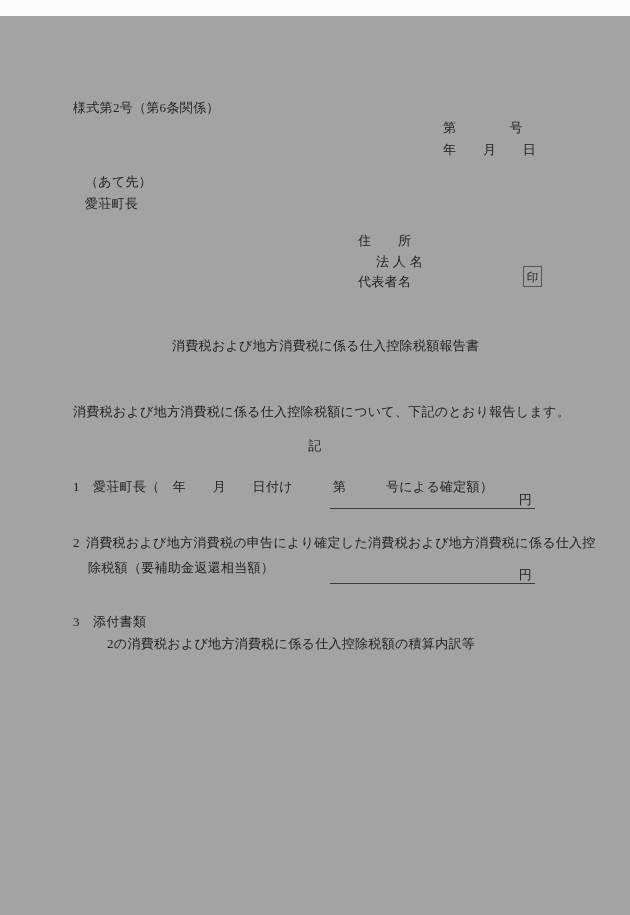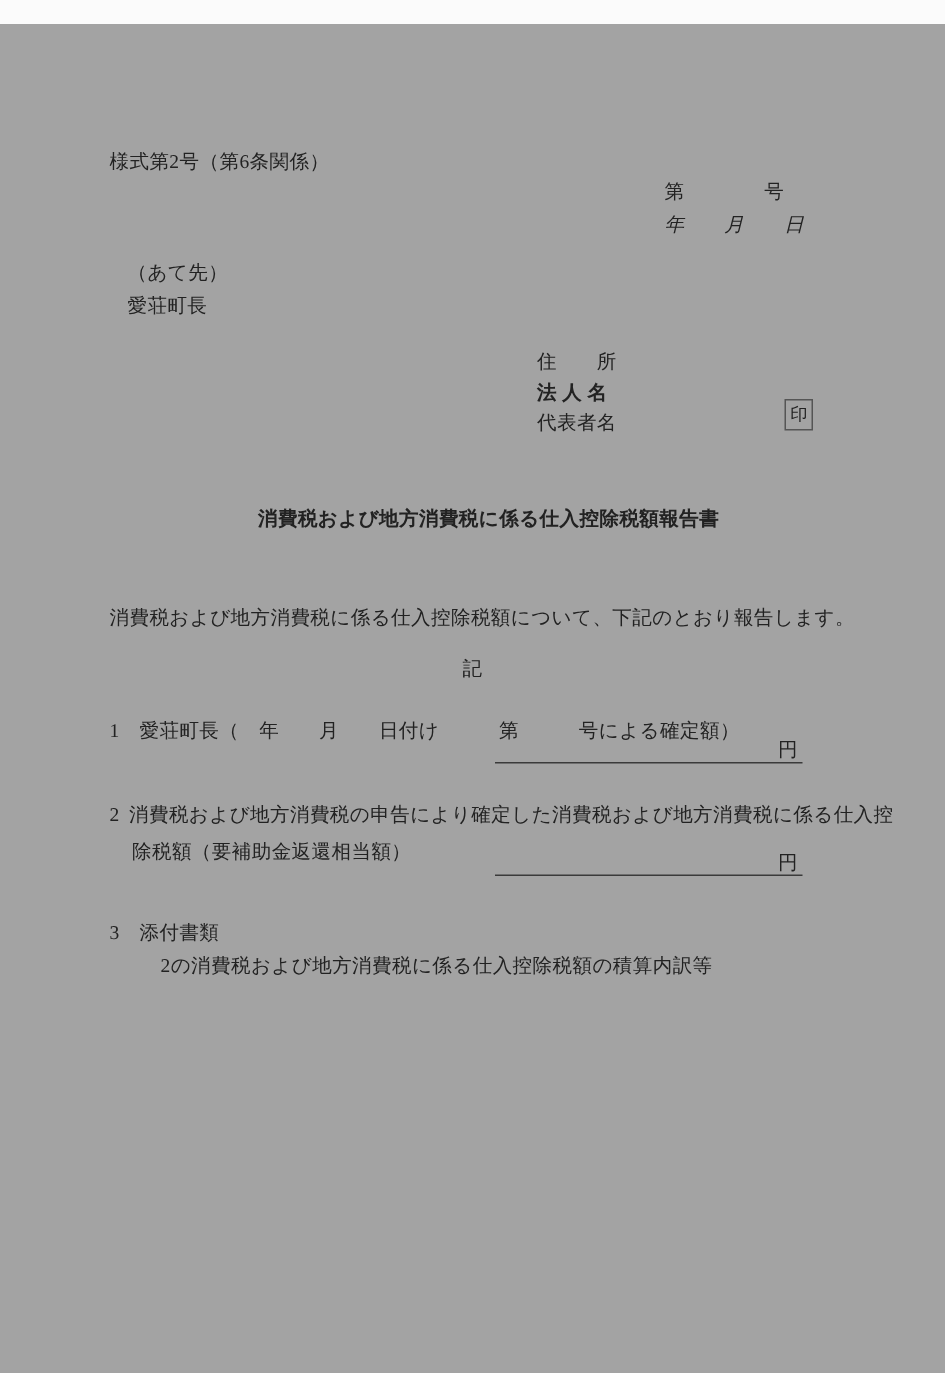--- a/index.html
+++ b/index.html
@@ -55,33 +55,33 @@
   }
 </style>
 </head>
 <body>
 
 <div class="page">
 
   <div class="line" style="left:73px; top:84px;">様式第2号（第6条関係）</div>
 
   <div class="line" style="left:443px; top:104px;">第　　　　号</div>
-  <div class="line" style="left:443px; top:126px;font-style:italic;">年　　月　　日</div>
+  <div class="line" style="left:443px; top:126px;">年　　月　　日</div>
 
   <div class="line" style="left:85px; top:158px;">（あて先）</div>
   <div class="line" style="left:85px; top:180px;text-align:right;">愛荘町長</div>
 
   <div class="line" style="left:358px; top:217px;">住　　所</div>
-  <div class="line" style="left:358px; top:238px;font-weight:bold;">法 人 名</div>
+  <div class="line" style="left:376px; top:238px;">法 人 名</div>
   <div class="line" style="left:358px; top:258px;">代表者名</div>
   <div class="seal-box">
     <span>印</span>
   </div>
 
-  <div class="line" style="left:172px; top:322px;font-weight:bold;">消費税および地方消費税に係る仕入控除税額報告書</div>
+  <div class="line" style="left:172px; top:322px;">消費税および地方消費税に係る仕入控除税額報告書</div>
 
   <div class="line" style="left:73px; top:388px;">消費税および地方消費税に係る仕入控除税額について、下記のとおり報告します。</div>
 
   <div class="centered" style="top:422px;">記</div>
 
   <div class="line" style="left:73px; top:463px;">1</div>
   <div class="line" style="left:93px; top:463px;">愛荘町長（　年　　月　　日付け　　　第　　　号による確定額）</div>
   <div class="blank-amount" style="top:476px;">
     <span>円</span>
   </div>

